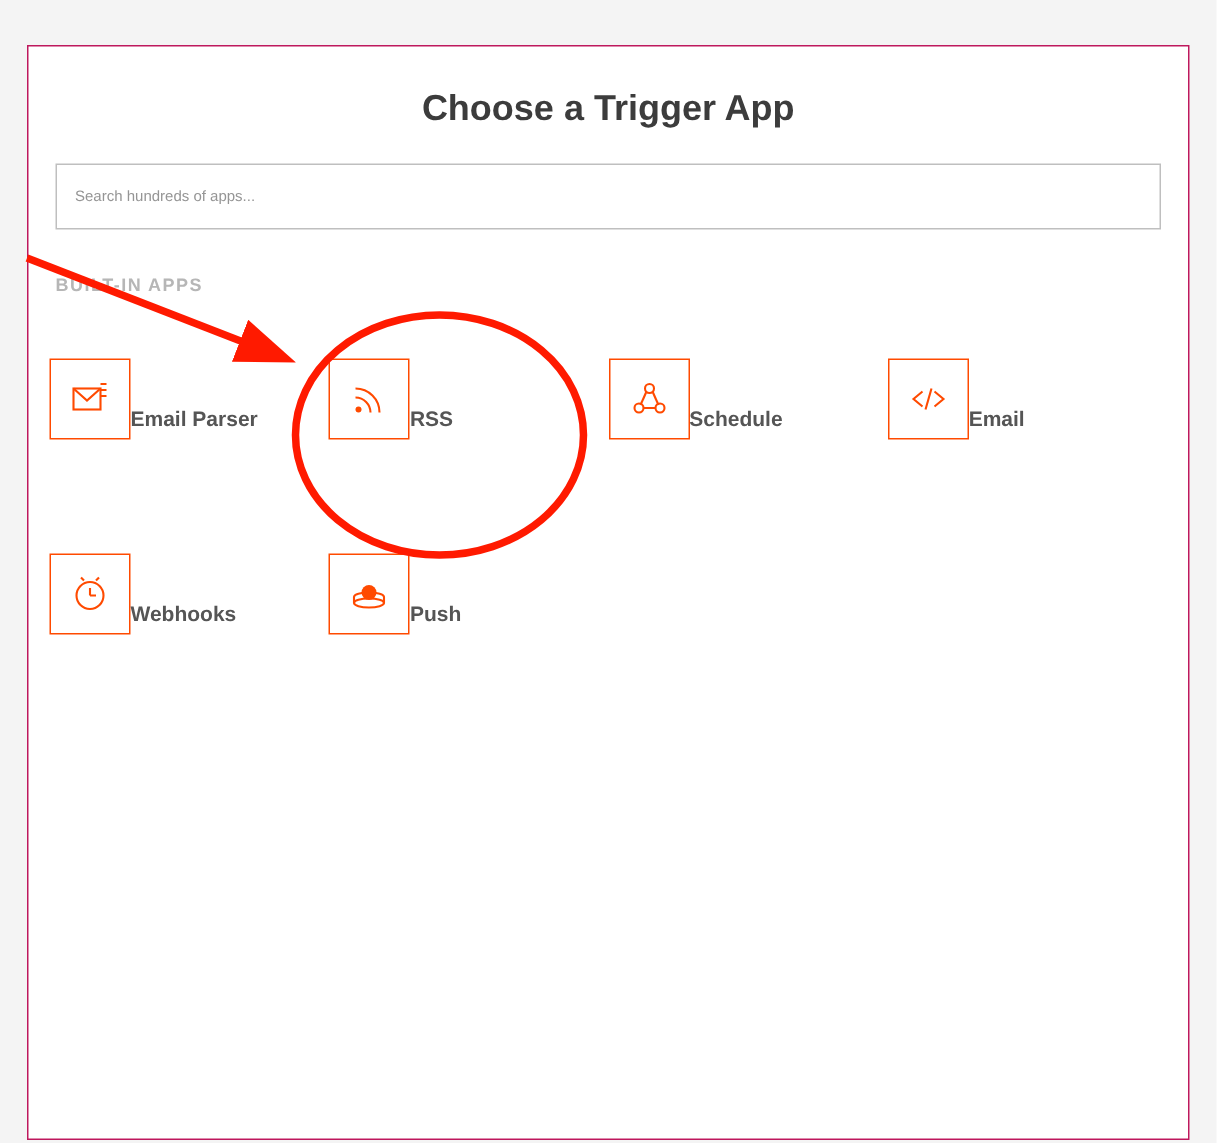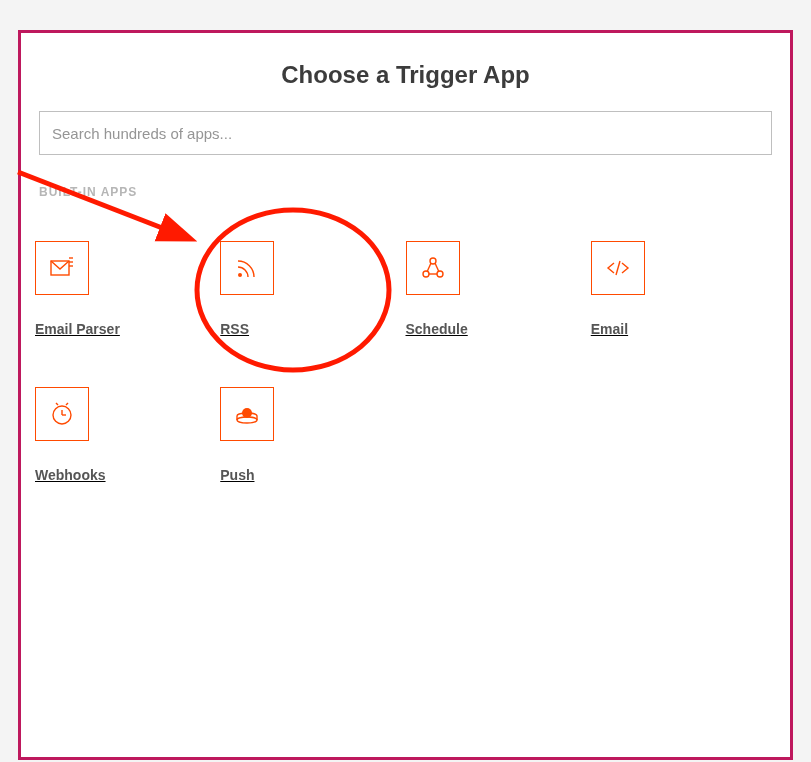--- a/index.html
+++ b/index.html
@@ -7,63 +7,62 @@
     font-family: -apple-system, BlinkMacSystemFont, "Segoe UI", Helvetica, Arial, sans-serif;
     background: #f4f4f4;
     width: 811px;
     height: 762px;
     overflow: hidden;
     position: relative;
   }
   .panel {
     background: #fff;
     margin: 30px 18px 0 18px;
-    border: 3px solid #be185d;
+    border: 1px solid #be185d;
     padding: 28px 0 60px 0;
     min-height: 730px;
   }
   .title {
     text-align: center;
     font-size: 24px;
     font-weight: 600;
     color: #3c3c3c;
     margin-bottom: 22px;
   }
   .search-wrap {
     padding: 0 18px;
   }
   .search {
     width: 100%;
     height: 44px;
     border: 1px solid #bfbfbf;
     padding: 0 12px;
-    font-size: 15px;
+    font-size: 10px;
     color: #333;
     background: #fff;
   }
   .search::placeholder { color: #959595; }
   .section-label {
     font-size: 12px;
     letter-spacing: 1px;
     color: #b6b6b6;
     font-weight: 600;
     padding: 30px 18px 6px 18px;
     text-transform: uppercase;
   }
   .grid {
     display: grid;
     grid-template-columns: repeat(4, 1fr);
     gap: 50px 0;
     padding: 36px 14px 0 14px;
   }
   .app {
     display: flex;
-    flex-direction: column;
+    align-items: center;
     cursor: pointer;
-    text-decoration: underline;
   }
   .icon-box {
     width: 54px;
     height: 54px;
     border: 1px solid #ff4a00;
     display: flex;
     align-items: center;
     justify-content: center;
     margin-bottom: 26px;
   }

